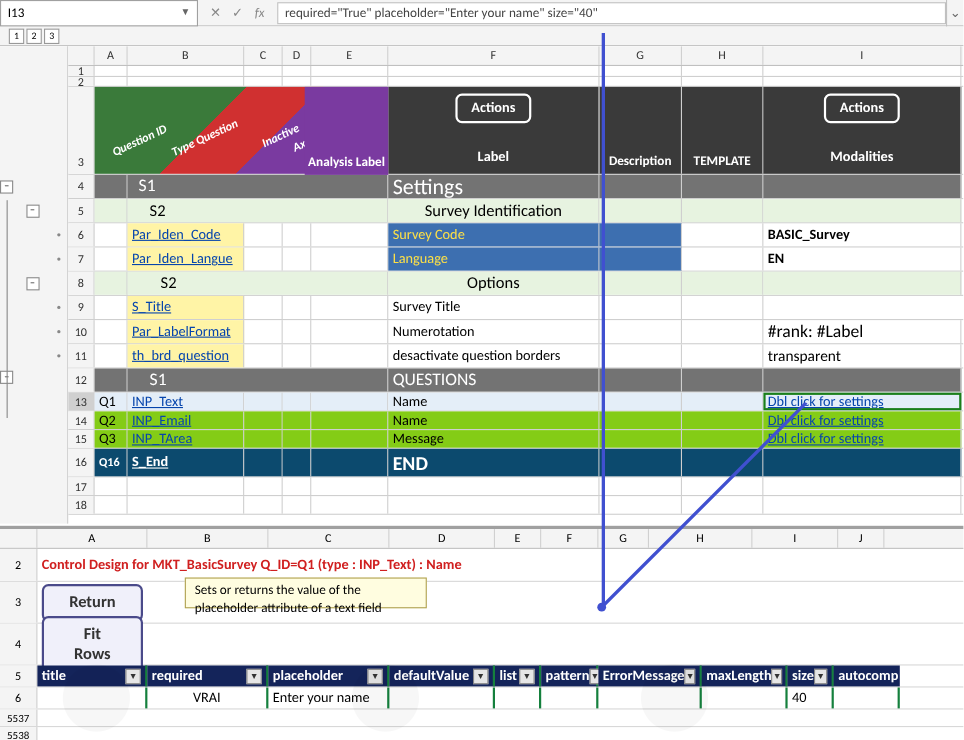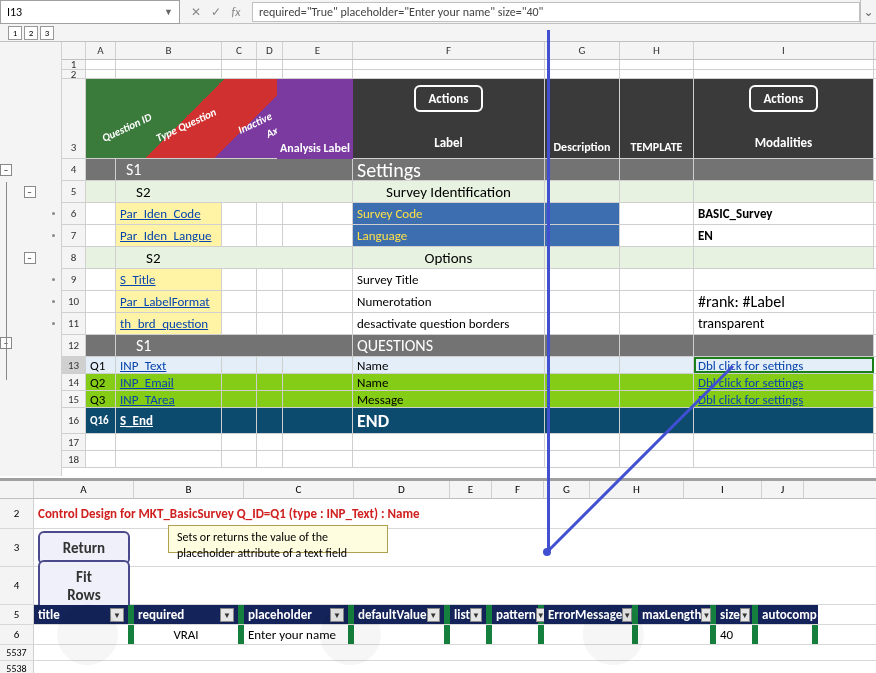--- a/index.html
+++ b/index.html
@@ -63,21 +63,21 @@
 .conn-line { position:absolute; background:#4050d0; z-index:50; }
 .conn-dot { position:absolute; width:8px; height:8px; background:#4050d0; border-radius:50%; z-index:51;}
 
 
 .lower { position:absolute; left:0; right:0; top:478px; height:195px; background:#fff; border-top:3px solid #a0a0a0;}
 .lower .col-head2 { display:flex; height:18px; background:#f4f4f4; border-bottom:1px solid #c0c0c0;}
 .lower .col-head2 .h { border-right:1px solid #d0d0d0; display:flex; align-items:center; justify-content:center; font-size:11px;}
 .lower-body { display:flex; flex-direction:column;}
 .lower .row2 { display:flex; border-bottom:1px solid #d8d8d8;}
 .lower .rh { width:34px; background:#f4f4f4; border-right:1px solid #d0d0d0; display:flex; align-items:center; justify-content:center; font-size:11px;}
-.lower .c { border-right:6px solid #15803d; display:flex; align-items:center; padding:0 4px; font-size:13px;}
+.lower .c { border-right:2px solid #15803d; display:flex; align-items:center; padding:0 4px; font-size:13px;}
 .lA{width:100px;} .lB{width:110px;} .lC{width:110px;} .lD{width:96px;} .lE{width:42px;} .lF{width:52px;} .lG{width:46px;} .lH{width:94px;} .lI{width:78px;} .lJ{width:42px;} .lK{width:60px;}
 
 .title-red { color:#d02020; font-weight:bold; font-size:20px;}
 .soft-btn { border:2px solid #4a4a8a; border-radius:6px; background:#f0f0fa; padding:6px 18px; font-size:15px; font-weight:bold; color:#333; cursor:pointer; width:110px; text-align:center;}
 .tooltip-box { background:#fffde0; border:1px solid #b0a050; padding:4px 8px; font-size:12px; width:220px; line-height:1.3;}
 
 .filter-hdr { background:#14245a; color:#fff; font-weight:bold; font-size:12px; display:flex; align-items:center; justify-content:space-between; padding:0 4px;}
 .filter-hdr .dd { width:14px; height:14px; background:#e6e6e6; color:#333; display:flex; align-items:center; justify-content:center; font-size:8px; cursor:pointer; border:1px solid #888;}
 
 .watermark { position:absolute; inset:0; opacity:0.03; background: radial-gradient(circle at 10% 80%, #000 0 30px, transparent 31px), radial-gradient(circle at 40% 80%, #000 0 30px, transparent 31px), radial-gradient(circle at 70% 80%, #000 0 30px, transparent 31px); pointer-events:none;}

